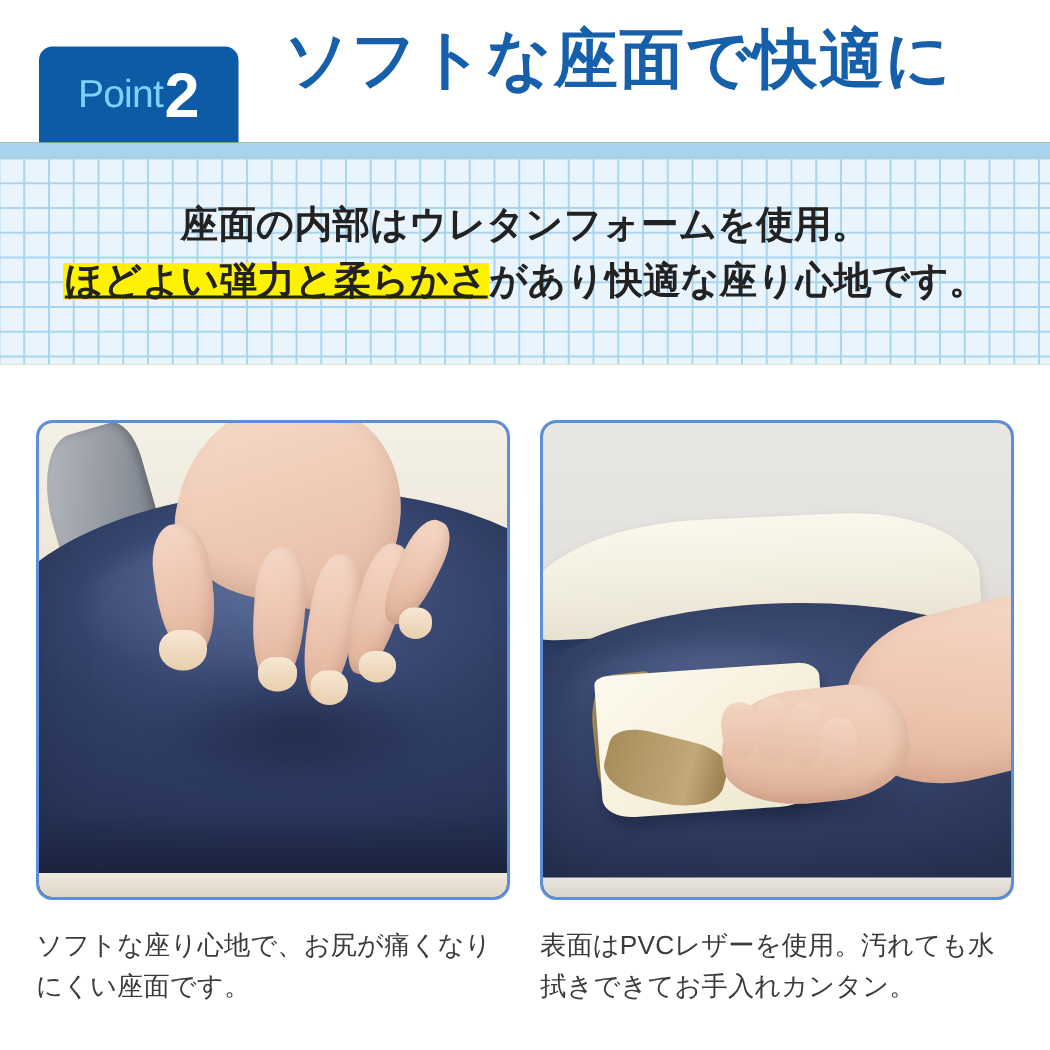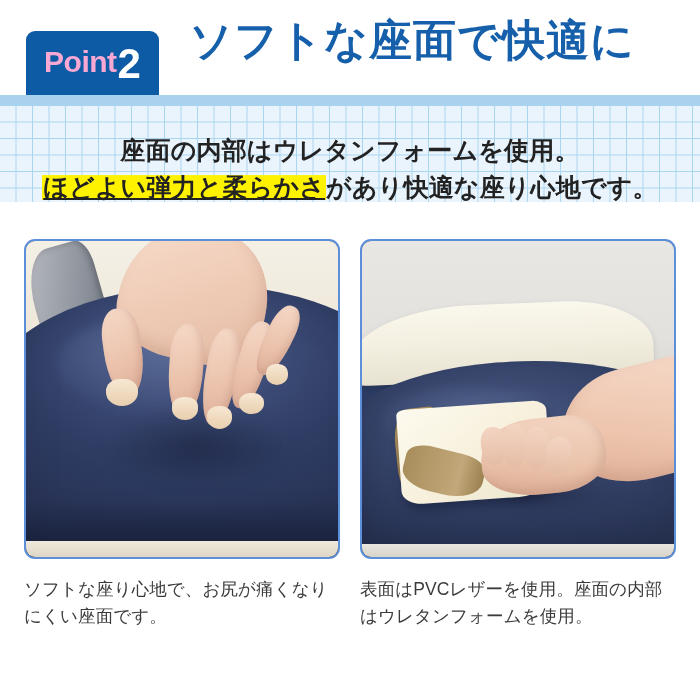--- a/index.html
+++ b/index.html
@@ -29,23 +29,23 @@
     height: 64px;
     background: #0c5ba4;
     border-radius: 9px 9px 0 0;
     display: flex;
     align-items: center;
     justify-content: center;
     box-sizing: border-box;
     padding-bottom: 2px;
   }
   .point-badge .pt-word {
-    color: #f9a8d4;
-    font-size: 30px;
-    font-weight: bold;
+    color: #7dd3fc;
+    font-size: 26px;
+    font-weight: normal;
     letter-spacing: -0.5px;
     line-height: 1;
   }
   .point-badge .pt-num {
     color: #ffffff;
     font-size: 42px;
     font-weight: bold;
     line-height: 1;
     margin-left: 1px;
     position: relative;
@@ -59,21 +59,21 @@
     font-weight: bold;
     color: #1660ab;
     letter-spacing: 1px;
     line-height: 1.45;
     white-space: nowrap;
   }
 
   
   .desc-band {
     position: relative;
-    height: 107px;
+    height: 148px;
     background: #4d7c0f;
     overflow: hidden;
   }
   .band-topstrip {
     position: absolute;
     left: 0; top: 0;
     width: 100%;
     height: 10px;
     background: #a8d2ed;
   }
@@ -413,16 +413,16 @@
         <div class="cloth"></div>
         <div class="cloth-edge2"></div>
         <div class="r-arm"></div>
         <div class="r-hand"></div>
         <div class="r-finger rf-1"></div>
         <div class="r-finger rf-2"></div>
         <div class="r-finger rf-3"></div>
         <div class="r-finger rf-4"></div>
       </div>
     </div>
-    <div class="caption">表面はPVCレザーを使用。座面の内部はウレタンフォームを使用。</div>
+    <div class="caption">表面はPVCレザーを使用。汚れても水拭きできてお手入れカンタン。</div>
   </div>
 
 </div>
 
 </body></html>

